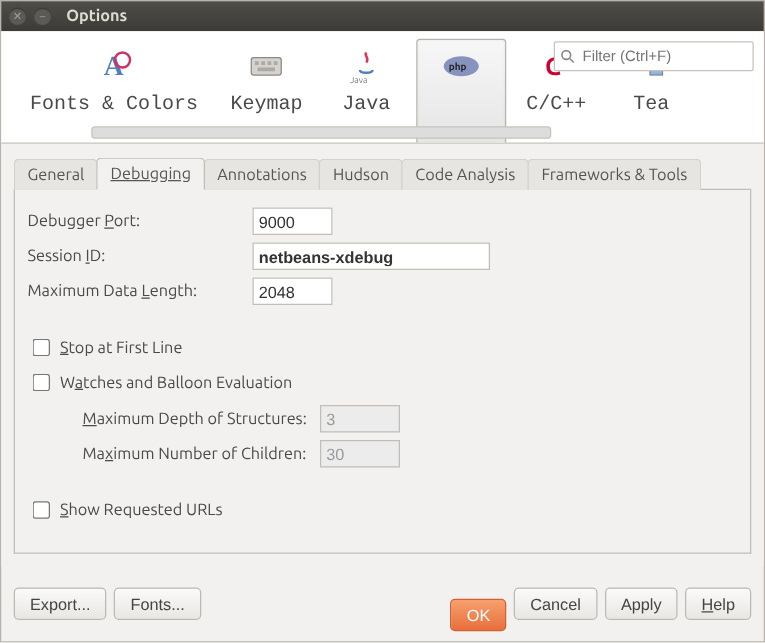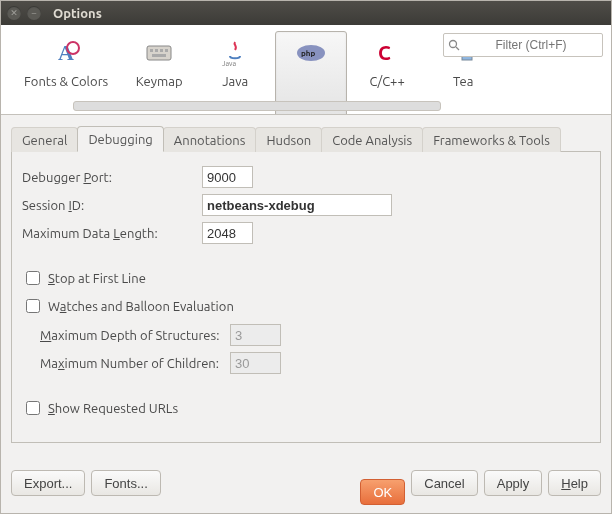--- a/index.html
+++ b/index.html
@@ -5,42 +5,42 @@
   html,body{margin:0;padding:0;font-family:"Ubuntu","Segoe UI",Arial,sans-serif;font-size:13px;color:#4a4a4a;background:#ededed;}
   .window{width:612px;height:514px;display:flex;flex-direction:column;background:#f2f1f0;border:1px solid #b8b4ad;box-sizing:border-box;}
   .titlebar{height:24px;background:linear-gradient(#4f4d48,#3c3b37);display:flex;align-items:center;padding:0 6px;color:#ddd;font-size:13px;}
   .titlebar .tb-btn{width:14px;height:14px;border-radius:7px;margin-right:6px;background:#5b5a55;box-shadow:inset 0 1px 1px rgba(0,0,0,.4);display:flex;align-items:center;justify-content:center;font-size:9px;color:#9f9e99;}
   .titlebar .title{margin-left:6px;font-weight:bold;color:#dfdbd2;}
   .toolbar-wrap{position:relative;background:#fff;border-bottom:1px solid #c4c1bb;height:90px;padding-top:6px;padding-left:2px;box-sizing:border-box;overflow:hidden;}
   .toolbar{display:flex;align-items:flex-start;height:72px;}
   .tool{display:flex;flex-direction:column;align-items:center;justify-content:flex-start;padding:4px 10px 2px 10px;margin:0 2px;border:1px solid transparent;border-radius:3px;cursor:pointer;min-width:50px;}
   .tool.selected{background:linear-gradient(#f7f7f7,#e0e0e0);border:1px solid #b7b3ac;box-shadow:inset 0 0 2px rgba(0,0,0,.08);gap:44px;}
   .tool .ic{width:34px;height:34px;display:flex;align-items:center;justify-content:center;font-size:22px;}
-  .tool .lbl{margin-top:4px;font-size:13px;color:#4a4a4a;white-space:nowrap;}
+  .tool .lbl{margin-top:4px;font-size:16px;color:#4a4a4a;white-space:nowrap;font-family:Liberation Mono, monospace;}
   .trunc-left{width:8px;min-width:8px;}
   .search-box{position:absolute;top:8px;right:8px;display:flex;align-items:center;background:#fff;border:1px solid #c7c3bc;border-radius:2px;height:22px;padding:0 4px;width:150px;}
-  .search-box input{border:none;outline:none;font-size:12px;width:100%;color:#7f1d1d;text-align:center;}
+  .search-box input{border:none;outline:none;font-size:12px;width:100%;color:#7f1d1d;}
   .search-box .mag{margin-right:4px;color:#888;}
   .hscroll{position:absolute;left:72px;right:170px;bottom:2px;height:12px;display:flex;align-items:center;}
   .hscroll .thumb{flex:1;height:8px;background:#ddd;border:1px solid #c7c3bc;border-radius:3px;}
   .content{flex:1;background:#f2f1f0;padding:10px;display:flex;flex-direction:column;}
   .tabs{display:flex;align-items:flex-end;border-bottom:1px solid #c1beb7;}
   .tab{padding:5px 10px 5px 10px;border:1px solid transparent;border-bottom:none;margin-right:0;color:#555;background:#e7e5e1;border-color:#d4d1cb;border-top-left-radius:4px;border-top-right-radius:4px;position:relative;top:1px;cursor:pointer;}
   .tab + .tab{margin-left:-1px;}
-  .tab.active{background:#f2f1f0;border-color:#c1beb7;border-bottom:1px solid #f2f1f0;z-index:2;}
+  .tab.active{background:#f2f1f0;border-color:#c1beb7;border-bottom:1px solid #f2f1f0;z-index:2;text-decoration:underline;}
   .panel{flex:1;border:1px solid #c1beb7;border-top:none;padding:8px 10px;background:#f2f1f0;}
   .row{display:flex;align-items:center;margin:6px 0;}
   .row label.fl{width:180px;}
   .txt{height:22px;border:1px solid #c1beb7;background:#fff;padding:1px 4px;font-size:13px;color:#333;box-sizing:border-box;}
-  .txt.w60{width:51px;}
+  .txt.w60{width:64px;}
   .txt.w190{width:190px;font-weight:bold;}
   .txt[disabled]{background:#ececec;color:#9a9a9a;}
   .chk{display:flex;align-items:center;margin:8px 0;}
   .chk input{margin-right:8px;width:14px;height:14px;}
-  .sub{margin-left:18px;}
+  .sub{margin-left:44px;}
   .sub .row label.fl{width:190px;}
   .spacer-v{height:10px;}
   .footer{padding:8px 10px;display:flex;align-items:center;gap:6px;}
   .footer .gap{flex:1;}
   button.btn{height:26px;padding:0 12px;border:1px solid #bdb9b2;border-radius:4px;background:linear-gradient(#fafafa,#e9e7e3);color:#444;font-size:13px;cursor:pointer;}
   button.btn.primary{background:linear-gradient(#f7a06e,#e86f3c);border-color:#d26033;color:#fff;margin-top:18px;}
   .underline{text-decoration:underline;}
   svg{display:block;}
 </style>
 </head>

